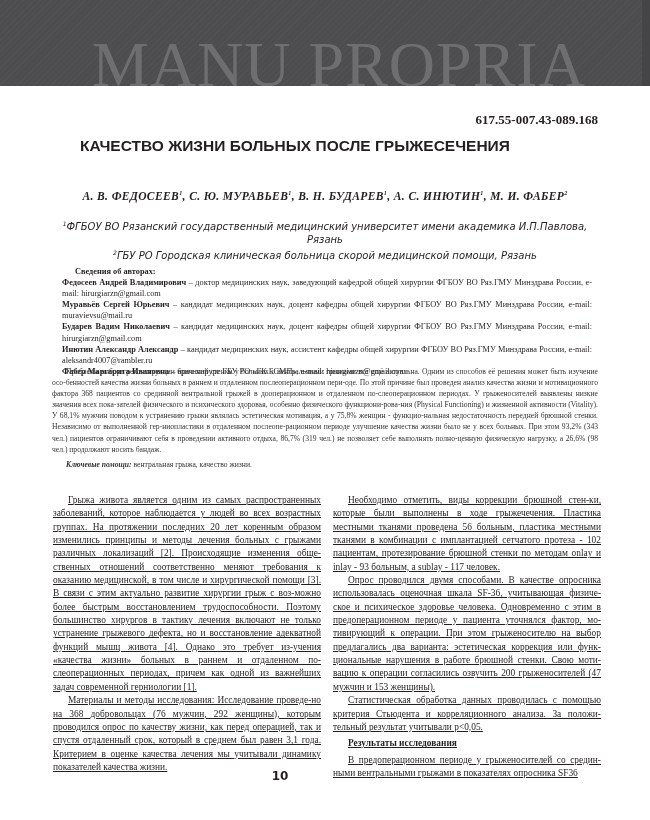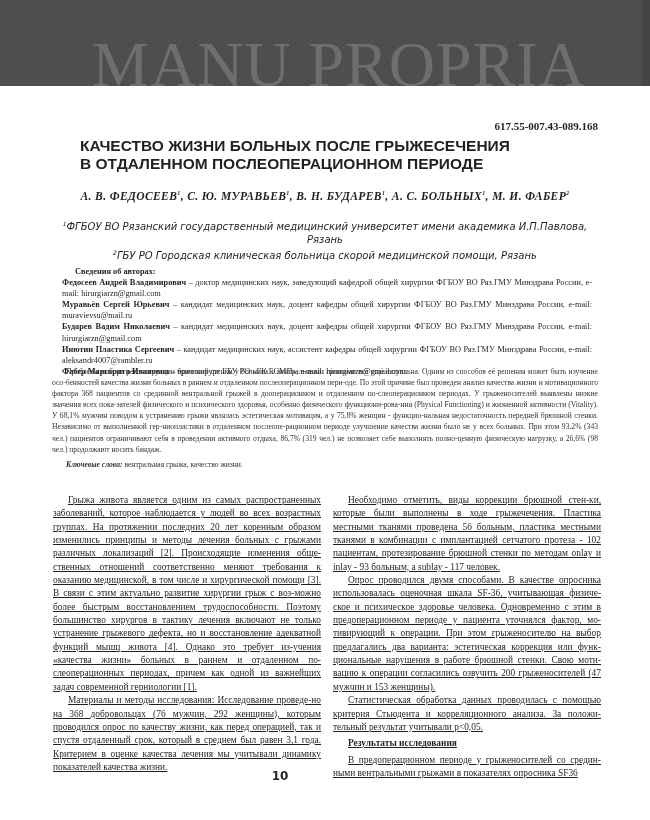--- a/index.html
+++ b/index.html
@@ -22,22 +22,22 @@
     font-family: "Liberation Serif", "DejaVu Serif", serif;
     font-size: 64px; line-height: 64px; letter-spacing: 1px;
     color: #6e6e70; white-space: nowrap; font-weight: normal;
   }
   .header .section {
     position: absolute; left: 318px; top: 36px;
     font-family: "DejaVu Sans", "Liberation Sans", sans-serif;
     font-size: 13px; color: #ffffff; letter-spacing: 0px; white-space: nowrap;
   }
   .udc {
-    position: absolute; right: 52px; top: 120px;
-    font-size: 11px; font-weight: bold; color: #231f20;
+    position: absolute; right: 52px; top: 112px;
+    font-size: 13px; font-weight: bold; color: #231f20;
   }
   .title {
     position: absolute; left: 80px; top: 137px; width: 500px;
     font-family: "Liberation Sans", "DejaVu Sans", sans-serif;
     font-weight: bold; font-size: 15.5px; line-height: 18px; color: #231f20;
   }
   .authors {
     position: absolute; left: 0; top: 190px; width: 650px; text-align: center;
     font-style: italic; font-weight: bold; font-size: 11.5px; letter-spacing: 0.4px;
   }
@@ -79,48 +79,47 @@
 
 <div class="header">
   <div class="right-strip"></div>
   <div class="watermark">MANU PROPRIA</div>
 </div>
 
 <div class="udc">617.55-007.43-089.168</div>
 
 <div class="title">
   <div>КАЧЕСТВО ЖИЗНИ БОЛЬНЫХ ПОСЛЕ ГРЫЖЕСЕЧЕНИЯ</div>
-  <div>В ОТДАЛЕННОМ ПОСЛЕОПЕРАЦИОННОМ ПЕРИОДЕ</div>
 </div>
 
 <div class="authors">
   <span><span>А. В. ФЕДОСЕЕВ</span><sup>1</sup></span>,
   <span><span>С. Ю. МУРАВЬЕВ</span><sup>1</sup></span>,
   <span><span>В. Н. БУДАРЕВ</span><sup>1</sup></span>,
-  <span><span>А. С. БОЛЬНЫХ</span><sup>1</sup></span>,
+  <span><span>А. С. ИНЮТИН</span><sup>1</sup></span>,
   <span><span>М. И. ФАБЕР</span><sup>2</sup></span>
 </div>
 
 <div class="affil">
   <div><sup>1</sup><span>ФГБОУ ВО Рязанский государственный медицинский университет имени академика И.П.Павлова, Рязань</span></div>
   <div><sup>2</sup><span>ГБУ РО Городская клиническая больница скорой медицинской помощи, Рязань</span></div>
 </div>
 
 <div class="about">
   <div class="heading">Сведения об авторах:</div>
   <div><span class="name">Федосеев Андрей Владимирович</span><span> – доктор медицинских наук, заведующий кафедрой общей хирургии ФГБОУ ВО Ряз.ГМУ Минздрава России, e-mail: hirurgiarzn@gmail.com</span></div>
   <div><span class="name">Муравьёв Сергей Юрьевич</span><span> – кандидат медицинских наук,  доцент кафедры общей хирургии ФГБОУ ВО Ряз.ГМУ Минздрава России, e-mail: muravievsu@mail.ru</span></div>
   <div><span class="name">Бударев Вадим Николаевич</span><span> – кандидат медицинских наук, доцент кафедры общей хирургии ФГБОУ ВО Ряз.ГМУ Минздрава России, e-mail: hirurgiarzn@gmail.com</span></div>
-  <div><span class="name">Инютин Пластика Сергеевич</span><span> – кандидат медицинских наук, ассистент кафедры общей хирургии ФГБОУ ВО Ряз.ГМУ Минздрава России, e-mail: aleksandr4007@rambler.ru</span></div>
+  <div><span class="name">Инютин Александр Александр</span><span> – кандидат медицинских наук, ассистент кафедры общей хирургии ФГБОУ ВО Ряз.ГМУ Минздрава России, e-mail: aleksandr4007@rambler.ru</span></div>
   <div><span class="name">Фабер Маргарита Ивановна</span><span> – врач-хирург  ГБУ РО «ГК БСМП», e-mail: hirurgiarzn@gmail.com</span></div>
 </div>
 
 <div class="abstract">
   <p>Проблема выбора реконструкции брюшной стенки у больных с вентральными грыжами всё ещё актуальна. Одним из способов её решения может быть изучение осо-бенностей качества жизни больных в раннем и отдаленном послеоперационном пери-оде. По этой причине был проведен анализ качества жизни и мотивационного фактора 368 пациентов со срединной вентральной грыжей в дооперационном и отдаленном по-слеоперационном периодах. У грыженосителей выявлены низкие значения всех пока-зателей физического и психического здоровья, особенно физического функциони-рова-ния (Physical Functioning) и жизненной активности (Vitality). У 68,1% мужчин поводом к устранению грыжи являлась эстетическая мотивация, а у 75,8% женщин - функцио-нальная недостаточность передней брюшной стенки. Независимо от выполненной гер-ниопластики в отдаленном послеопе-рационном периоде улучшение качества жизни было не у всех больных. При этом 93,2% (343 чел.) пациентов ограничивают себя в проведении активного отдыха, 86,7% (319 чел.) не позволяет себе выполнять полно-ценную физическую нагрузку, а 26,6% (98 чел.) продолжают носить бандаж.</p>
-  <p class="kw"><span class="kw-label">Ключевые слова:</span><span> вентральная грыжа, качество жизни.</span></p>
+  <p class="kw"><span class="kw-label">Ключевые помощи:</span><span> вентральная грыжа, качество жизни.</span></p>
 </div>
 
 <div class="col col-left">
   <p>Грыжа живота является одним из самых распространенных заболеваний, которое наблюдается у людей во всех возрастных группах. На протяжении последних 20 лет коренным образом изменились принципы и методы лечения больных с грыжами различных локализаций [2]. Происходящие изменения обще-ственных отношений соответственно меняют требования к оказанию медицинской, в том числе и хирургической помощи [3]. В связи с этим актуально развитие хирургии грыж с воз-можно более быстрым восстановлением трудоспособности. Поэтому большинство хирургов в тактику лечения включают не только устранение грыжевого дефекта, но и восстановление адекватной функций мышц живота [4]. Однако это требует из-учения «качества жизни» больных в раннем и отдаленном по-слеоперационных периодах, причем как одной из важнейших задач современной герниологии [1].</p>
   <p>Материалы и методы исследования: Исследование проведе-но на 368 добровольцах (76 мужчин, 292 женщины), которым проводился опрос по качеству жизни, как перед операцией, так и спустя отдаленный срок, который в среднем был равен 3,1 года. Критерием в оценке качества лечения мы учитывали динамику показателей качества жизни.</p>
 </div>
 
 <div class="col col-right">
   <p>Необходимо  отметить, виды коррекции брюшной стен-ки, которые были выполнены в ходе грыжечечения. Пластика местными тканями проведена 56 больным, пластика местными тканями в комбинации с имплантацией сетчатого протеза - 102 пациентам, протезирование брюшной стенки по методам onlay и inlay - 93 больным, а sublay - 117 человек.</p>
   <p>Опрос проводился двумя способами. В качестве опросника использовалась оценочная шкала SF-36, учитывающая физиче-ское и психическое здоровье человека. Одновременно с этим в предоперационном периоде у пациента уточнялся фактор, мо-тивирующий к операции. При этом грыженосителю на выбор предлагались два варианта: эстетическая коррекция или функ-циональные нарушения в работе брюшной стенки. Свою моти-вацию к операции согласились озвучить 200 грыженосителей (47 мужчин и 153 женщины).</p>

